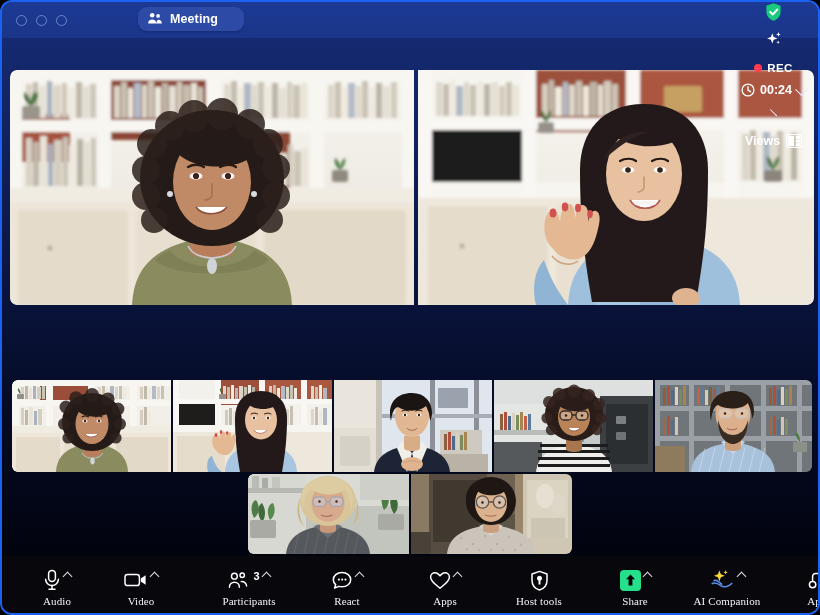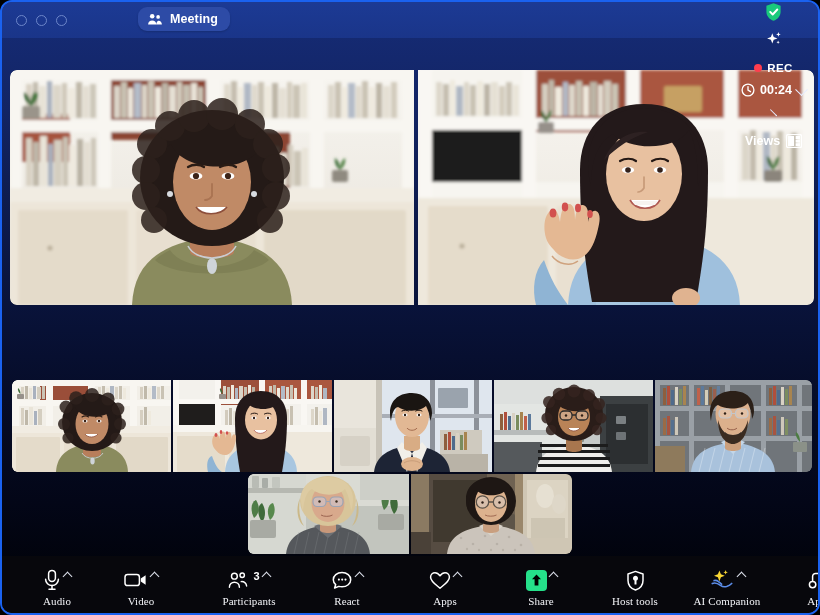--- a/index.html
+++ b/index.html
@@ -55,25 +55,24 @@
     border-radius: 50%;
     border: 1.4px solid #6d86c9;
     background: transparent;
   }
 
   .meeting-pill {
     position: absolute;
     left: 136px;
     top: 5px;
     display: flex;
-    align-items: center;
     gap: 7px;
     background: #2d4ba6;
     border-radius: 9px;
-    padding: 5px 12px 5px 9px;
+    padding: 5px 26px 5px 9px;
     box-shadow: 0 1px 2px rgba(0,0,0,.18);
   }
   .meeting-pill .lbl {
     color: #fff;
     font-size: 12.5px;
     font-weight: 700;
     letter-spacing: .1px;
   }
 
   .tb-right {
@@ -1176,40 +1175,40 @@
       <div class="tb-item" style="margin-left:44px;">
         <div class="tb-icon-row">
           <svg width="22" height="19" viewBox="0 0 22 19">
             <path d="M11 17.2C7.2 14 1.6 10.4 1.6 6.2c0-2.6 2-4.5 4.4-4.5 2 0 3.7 1.3 5 3.1 1.3-1.8 3-3.1 5-3.1 2.4 0 4.4 1.9 4.4 4.5 0 4.2-5.6 7.8-9.4 11z" fill="none" stroke="#fff" stroke-width="1.5" stroke-linejoin="round"></path>
           </svg>
           <i class="caret"></i>
         </div>
         <div class="tb-label">Apps</div>
       </div>
 
+      <div class="tb-item" style="margin-left:40px;">
+        <div class="tb-icon-row">
+          <svg width="19" height="21" viewBox="0 0 19 21">
+            <path d="M9.5 1.4 17 4v6.4c0 4.6-3.1 8.1-7.5 9.6C5.1 18.5 2 15 2 10.4V4z" fill="none" stroke="#fff" stroke-width="1.5" stroke-linejoin="round"></path>
+            <path d="M9.5 5.8c1.4 0 2.5 1.1 2.5 2.5 0 1-.6 1.9-1.5 2.3v3.8h-2v-3.8c-.9-.4-1.5-1.3-1.5-2.3 0-1.4 1.1-2.5 2.5-2.5z" fill="#fff"></path>
+          </svg>
+        </div>
+        <div class="tb-label">Host tools</div>
+      </div>
+
       <div class="tb-item" style="margin-left:42px;">
         <div class="tb-icon-row">
           <span class="share-box">
             <svg width="13" height="14" viewBox="0 0 13 14">
               <path d="M6.5 1.4 11 6.2H8.4v6.3H4.6V6.2H2z"></path>
             </svg>
           </span>
           <i class="caret"></i>
         </div>
         <div class="tb-label">Share</div>
-      </div>
-
-      <div class="tb-item" style="margin-left:40px;">
-        <div class="tb-icon-row">
-          <svg width="19" height="21" viewBox="0 0 19 21">
-            <path d="M9.5 1.4 17 4v6.4c0 4.6-3.1 8.1-7.5 9.6C5.1 18.5 2 15 2 10.4V4z" fill="none" stroke="#fff" stroke-width="1.5" stroke-linejoin="round"></path>
-            <path d="M9.5 5.8c1.4 0 2.5 1.1 2.5 2.5 0 1-.6 1.9-1.5 2.3v3.8h-2v-3.8c-.9-.4-1.5-1.3-1.5-2.3 0-1.4 1.1-2.5 2.5-2.5z" fill="#fff"></path>
-          </svg>
-        </div>
-        <div class="tb-label">Host tools</div>
       </div>
 
       <div class="tb-item" style="margin-left:38px;">
         <div class="tb-icon-row">
           <svg width="26" height="22" viewBox="0 0 26 22">
             <path d="M10.4 1.4 11.9 5.3 15.8 6.8 11.9 8.3 10.4 12.2 8.9 8.3 5 6.8 8.9 5.3z" fill="#f7d534"></path>
             <path d="M16.6 1.1l.62 1.62 1.62.62-1.62.62-.62 1.62-.62-1.62-1.62-.62 1.62-.62z" fill="#f7d534"></path>
             <path d="M5.1 11.6c1.3-.5 2.9-.2 4.1.8l3.4 2.8" fill="none" stroke="#5b8ce8" stroke-width="1.6" stroke-linecap="round"></path>
             <path d="M3.3 14.6c2.6-1.5 6 .2 8.2 1.8 1.8 1.3 4 1.6 6.1 1.1 1.9-.5 3.7-1.6 5.1-3" fill="none" stroke="#5b8ce8" stroke-width="1.7" stroke-linecap="round" stroke-linejoin="round"></path>
           </svg>

